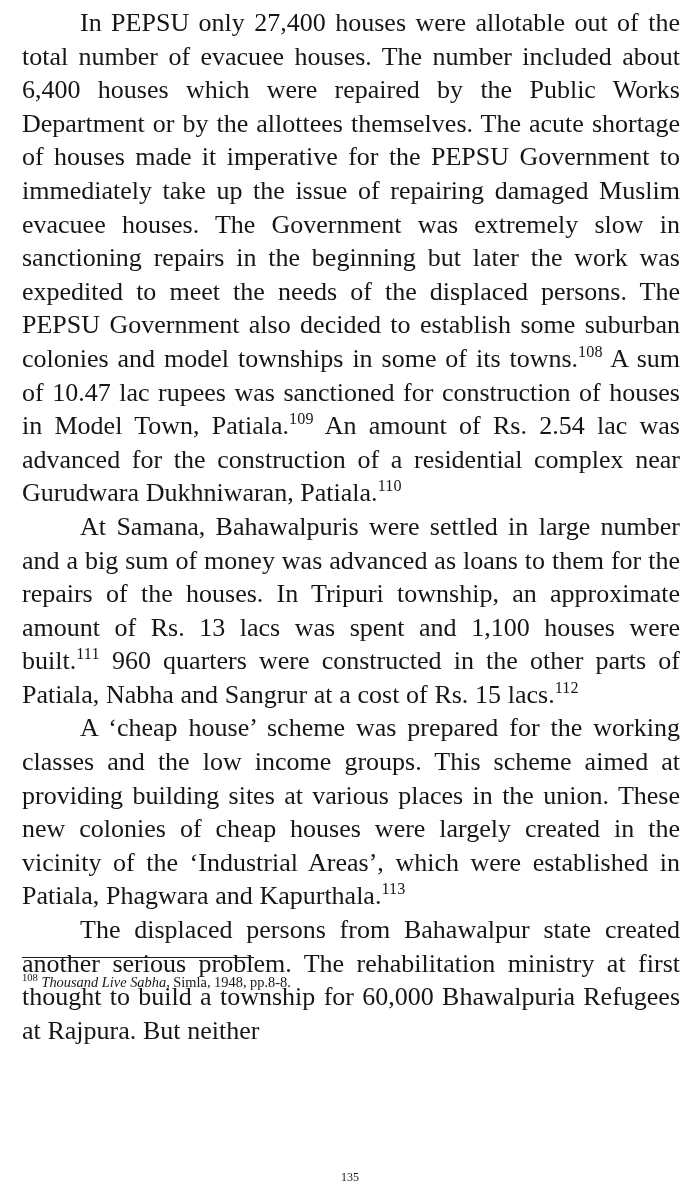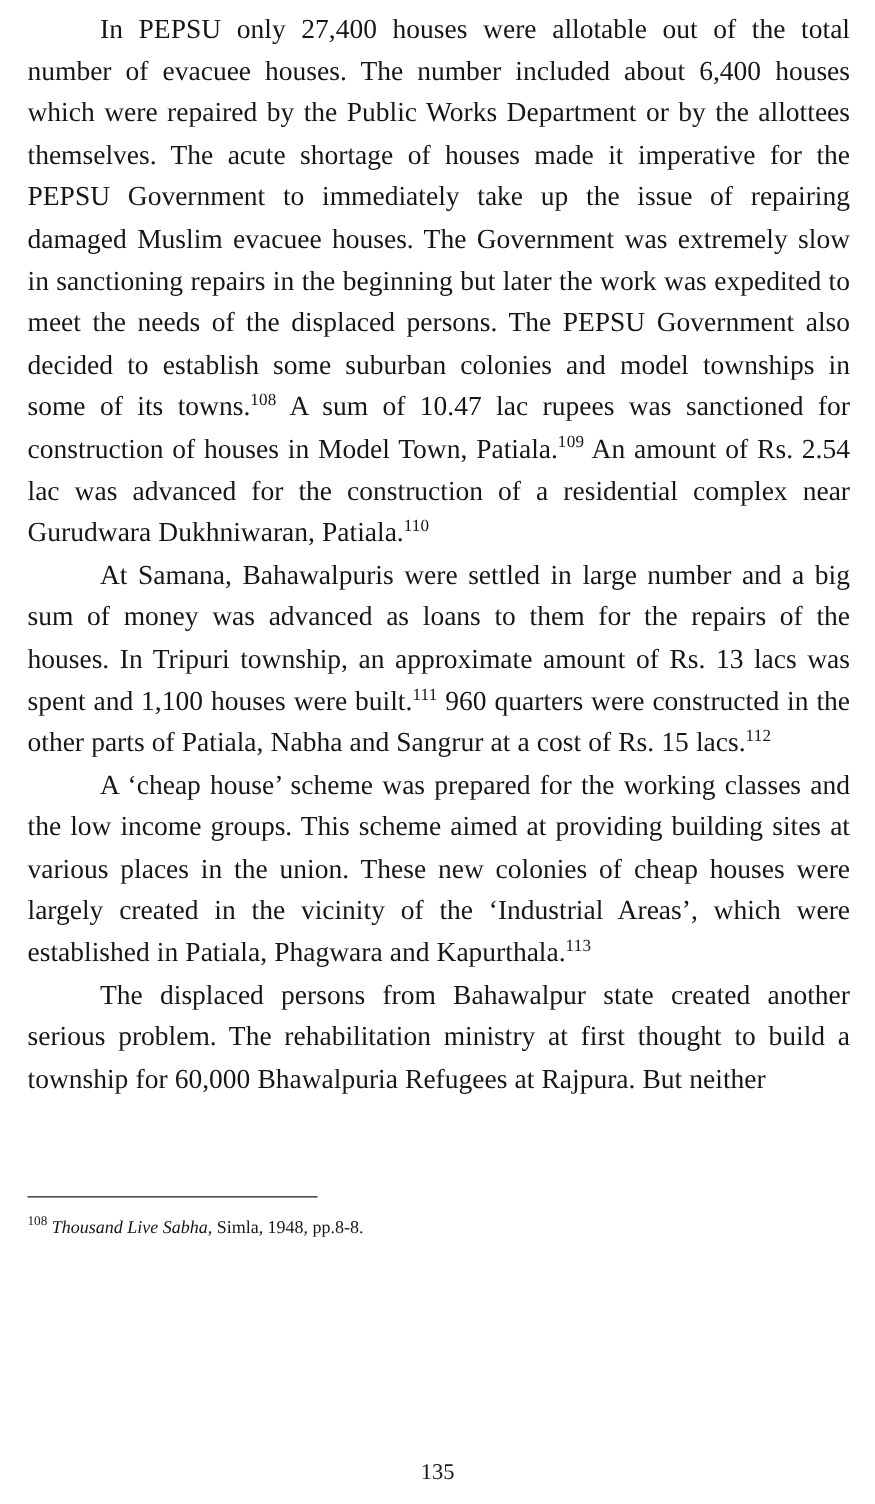--- a/index.html
+++ b/index.html
@@ -28,21 +28,21 @@
     position: absolute;
     left: 22px;
     top: 6px;
     width: 658px;
   }
   p.para {
     margin: 0;
     padding: 0;
     text-align: justify;
     text-justify: inter-word;
-    font-size: 22px;
+    font-size: 26px;
     line-height: 33.6px;
     text-indent: 58px;
     hyphens: none;
     word-spacing: 0.2px;
   }
   p.para + p.para {
     margin-top: 0;
   }
   sup.fn {
     font-size: 0.62em;
@@ -82,21 +82,21 @@
   }
   .note-last {
     text-align: justify;
   }
   .folio {
     position: absolute;
     left: 0;
     top: 1166px;
     width: 700px;
     text-align: center;
-    font-size: 18px;
+    font-size: 12px;
     line-height: 22px;
   }
 </style>
 </head>
 <body>
 
 <div class="page">
 
   <div class="body-block">
     <p class="para">In PEPSU only 27,400 houses were allotable out of the total number of evacuee houses. The number included about 6,400 houses which were repaired by the Public Works Department or by the allottees themselves. The acute shortage of houses made it imperative for the PEPSU Government to immediately take up the issue of repairing damaged Muslim evacuee houses. The Government was extremely slow in sanctioning repairs in the beginning but later the work was expedited to meet the needs of the displaced persons. The PEPSU Government also decided to establish some suburban colonies and model townships in some of its towns.<sup class="fn">108</sup> A sum of 10.47 lac rupees was sanctioned for construction of houses in Model Town, Patiala.<sup class="fn">109</sup> An amount of Rs. 2.54 lac was advanced for the construction of a residential complex near Gurudwara Dukhniwaran, Patiala.<sup class="fn">110</sup></p>

